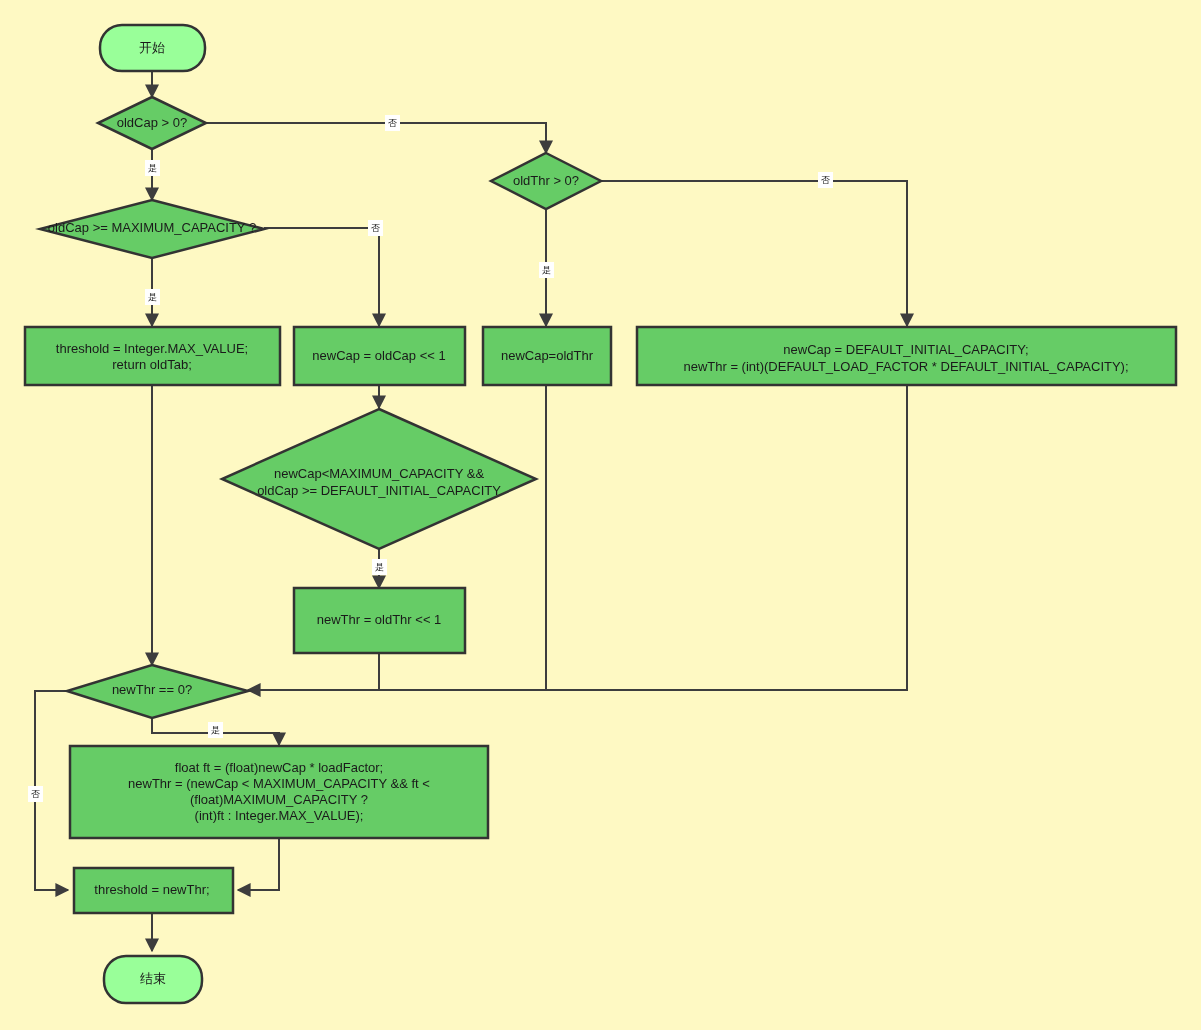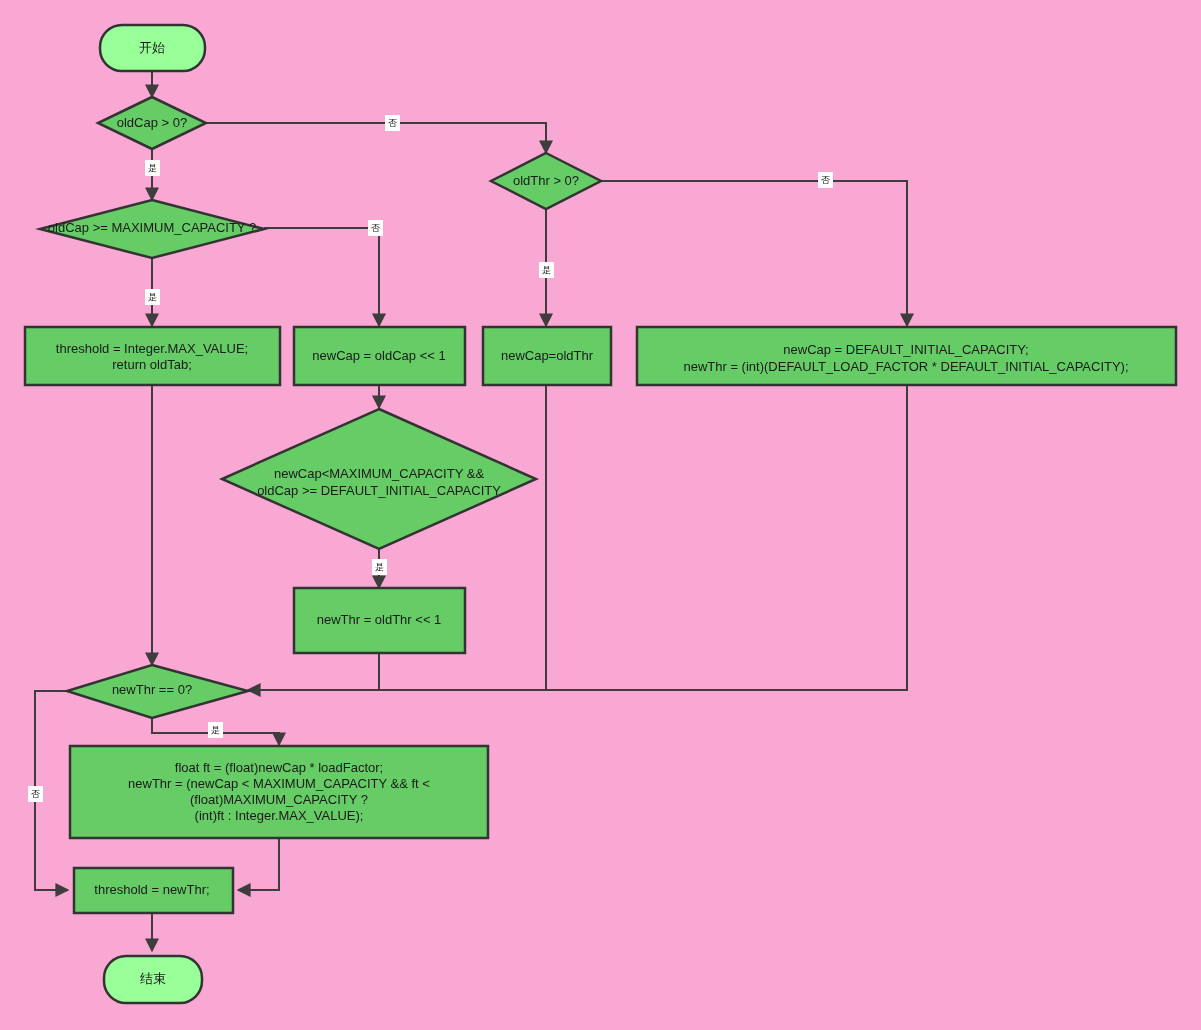--- a/index.html
+++ b/index.html
@@ -8,21 +8,21 @@
     background: #000000;
     width: 1201px;
     height: 1030px;
     overflow: hidden;
     font-family: "Liberation Sans", sans-serif;
   }
   #flowchart-root {
     position: relative;
     width: 1201px;
     height: 1030px;
-    background: #f9a8d4;
+    background: #fef9c3;
     text-decoration: underline;
   }
   svg#diagram {
     display: block;
     width: 1201px;
     height: 1030px;
   }
   .node-terminal {
     fill: #99FF99;
     stroke: #333333;

